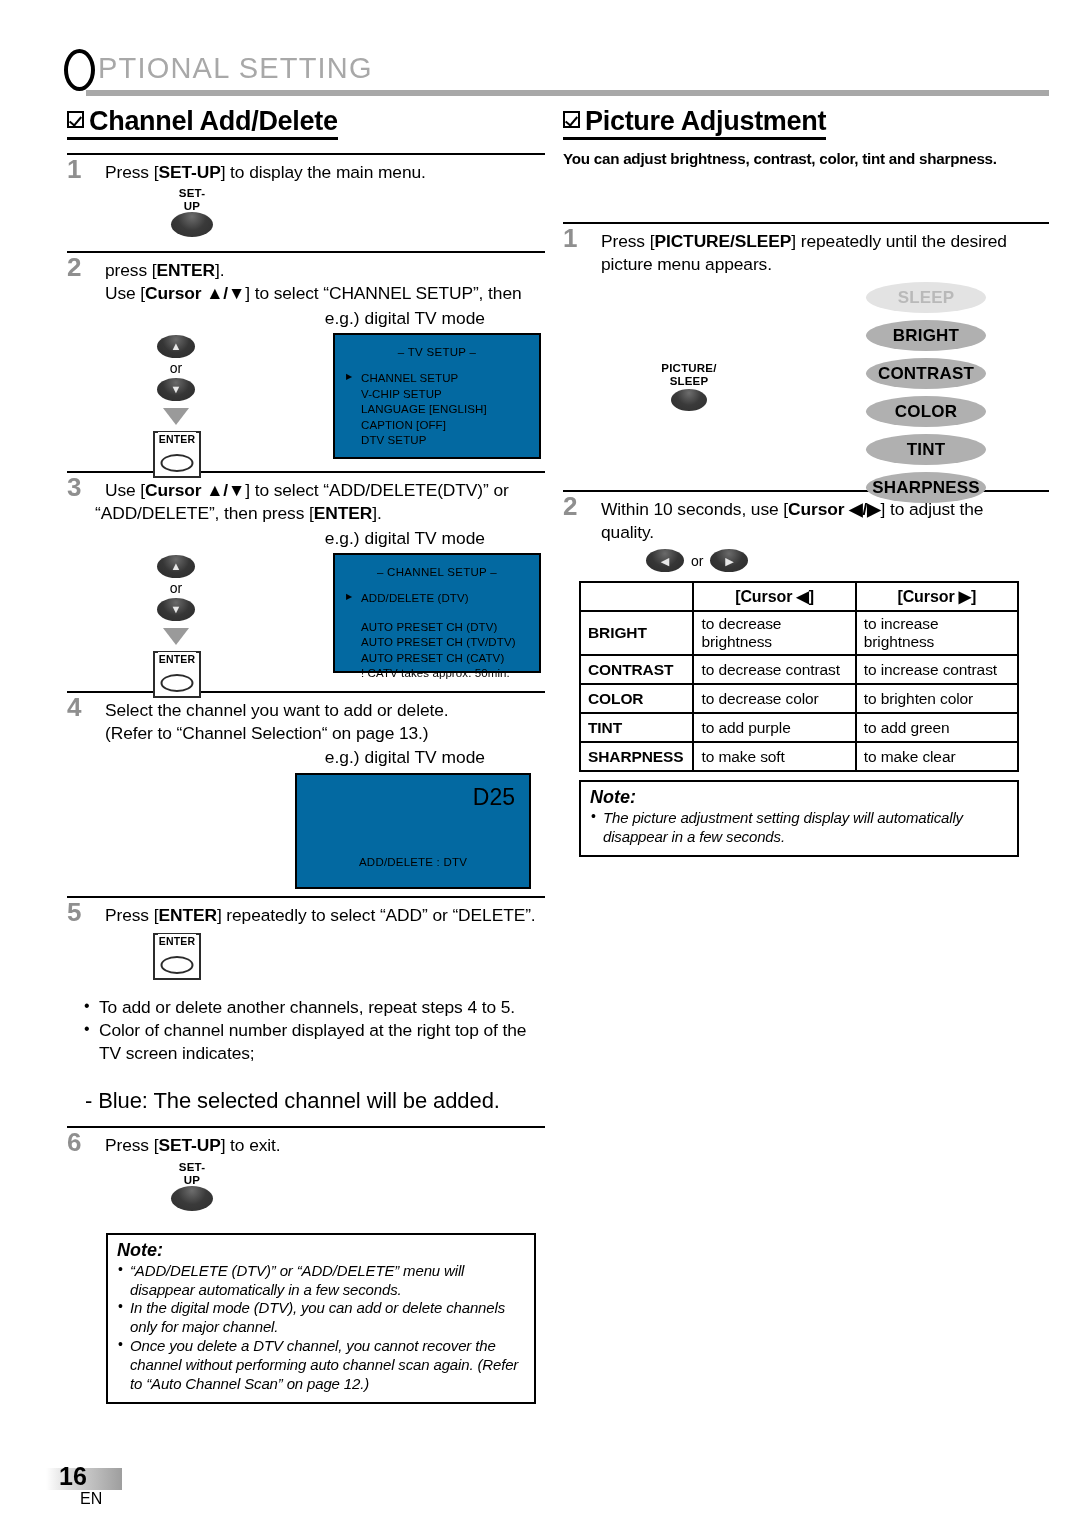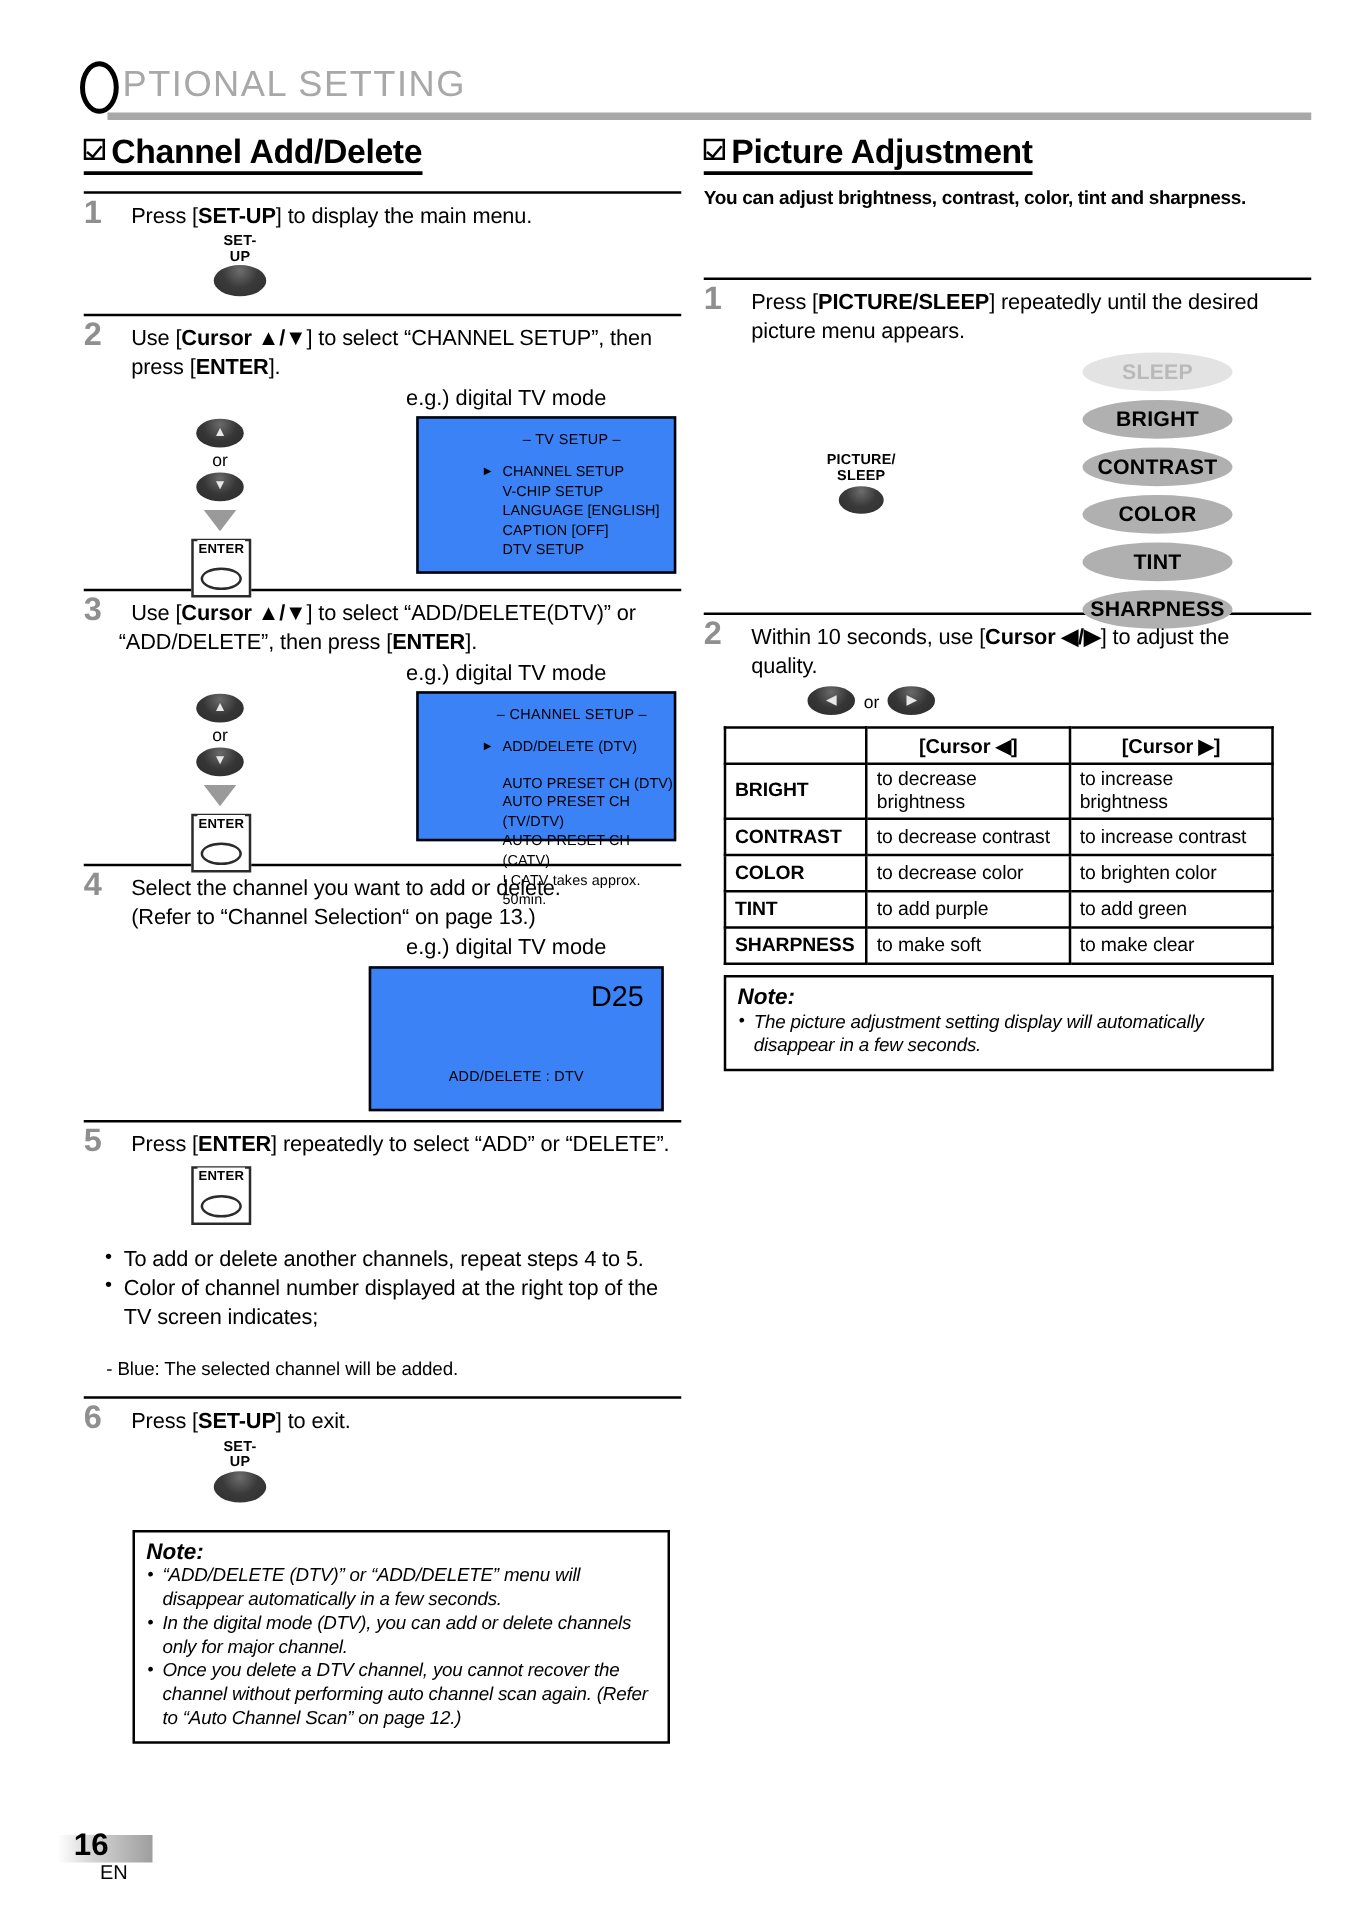--- a/index.html
+++ b/index.html
@@ -182,25 +182,24 @@
     transform: translate(-50%,-50%);
     width: 33px; height: 18px;
     border: 2.5px solid #2b2b2b;
     border-radius: 50%;
     box-sizing: border-box;
   }
 
   
   .osd {
     border: 2px solid #000;
-    background: #3b82f6;
+    background: #0369a1;
     box-sizing: border-box;
     font-family: "Liberation Sans", sans-serif;
     position: relative;
-    padding-left: 41px;
   }
   .osd-title {
     text-align: center;
     font-size: 11.5px;
     letter-spacing: 0.3px;
     margin-top: 11px;
   }
   .osd-list {
     margin-top: 13px;
     padding-left: 26px;
@@ -292,21 +291,21 @@
     padding-left: 16px;
     position: relative;
     letter-spacing: -0.1px;
   }
   .blist li::before {
     content: "\2022";
     position: absolute; left: 1px; top: -1px;
     font-size: 16px;
   }
   .dashlist { margin: 0; padding: 0 0 0 18px; list-style: none; }
-  .dashlist li { font-size: 15px; line-height: 1.34; letter-spacing: -0.1px; }
+  .dashlist li { font-size: 22px; line-height: 1.34; letter-spacing: -0.1px; }
 
   
   .footer { position: absolute; left: 34px; top: 1464px; }
   .pgnum-bar {
     position: absolute;
     left: 0; top: 4px;
     width: 76px; height: 22px;
     background: linear-gradient(to right, #ffffff 0%, #d6d6d6 35%, #9e9e9e 100%);
   }
   .pgnum {
@@ -346,22 +345,22 @@
       <div style="margin:3px 0 0 66px;">
         <div class="btn-oval-lbl" style="width:42px;">SET-UP</div>
         <div class="oval-dark"></div>
       </div>
     </div>
 
     
     <div class="step-sep" style="margin-top:12px;"></div>
     <div class="step">
       <div class="step-num">2</div>
+      <div class="step-txt">press [<span class="b">ENTER</span>].</div>
       <div class="step-txt">Use [<span class="b">Cursor ▲/▼</span>] to select “CHANNEL SETUP”, then</div>
-      <div class="step-txt">press [<span class="b">ENTER</span>].</div>
 
       <div class="eg-lbl" style="margin-top:3px; padding-right:60px;">e.g.) digital TV mode</div>
 
       <div style="position:relative; height:152px; margin-top:4px;">
 
         <div style="position:absolute; left:52px; top:2px; width:40px;">
           <div class="arrow-btn">
               <span class="gl">▲</span>
             </div>
           <div class="or-lbl" style="width:38px; margin:2px 0;">or</div>

